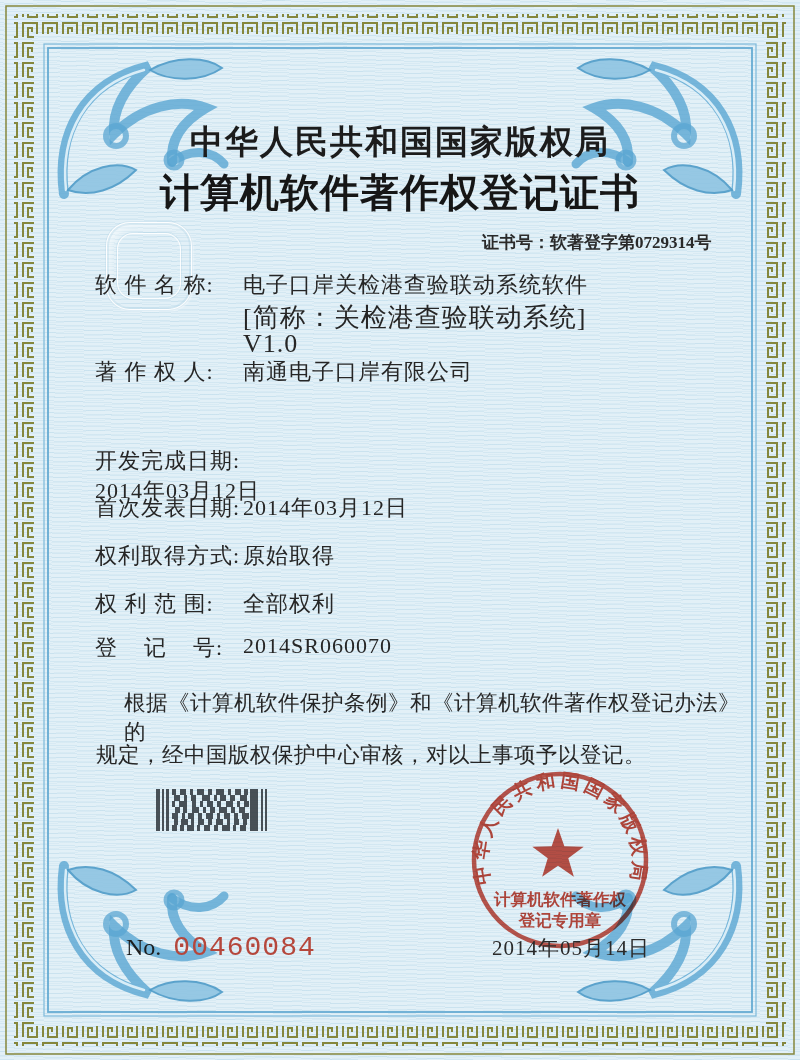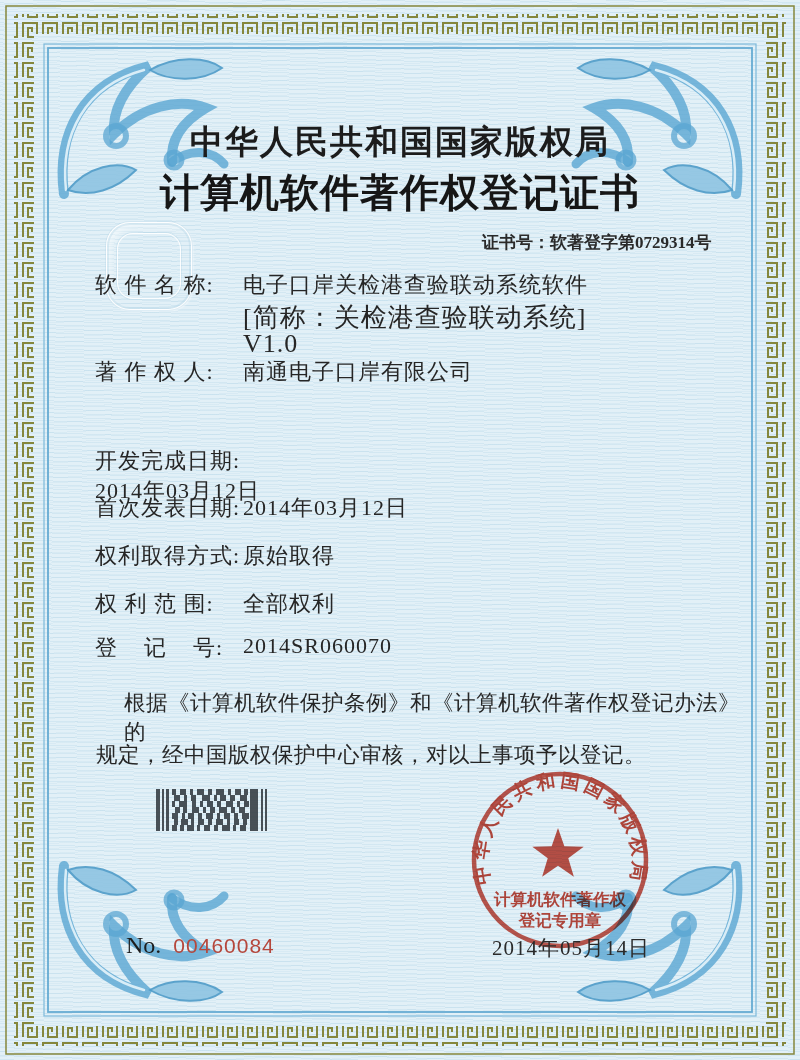--- a/index.html
+++ b/index.html
@@ -42,21 +42,21 @@
   }
   .certno{left:482px;top:231px;font-size:17px;font-weight:700;color:#2a2a2a;}
   .certno .v{font-weight:700;}
   .field-row{left:95px;font-size:22px;color:#262626;display:flex;}
   .flabel{display:inline-block;width:148px;white-space:pre;letter-spacing:1px;}
   .fvalue{display:inline-block;letter-spacing:1px;}
   .subline{left:243px;font-size:26px;color:#262626;letter-spacing:1px;}
   .statement{left:96px;width:620px;font-size:21.5px;letter-spacing:.5px;color:#262626;}
   .indent{padding-left:28px;}
   .serial{left:126px;top:932px;font-size:24px;color:#1d1d1d;display:flex;align-items:baseline;gap:12px;}
-  .serial .num{font-family:Liberation Sans, sans-serif;font-size:21px;color:#b5473c;letter-spacing:1px;}
+  .serial .num{font-family:Liberation Mono, monospace;font-size:28px;color:#b5473c;letter-spacing:1px;}
   .issue-date{left:492px;top:934px;font-size:21px;color:#2a2a2a;letter-spacing:1px;}
   .seal-svg{position:absolute;left:448px;top:748px;mix-blend-mode:multiply;opacity:.92;}
   .barcode-svg{position:absolute;left:156px;top:789px;opacity:.88;}
 </style>
 </head>
 <body>
 
 <div class="page">
 
   <svg class="frame-svg" width="800" height="1060" viewBox="0 0 800 1060">

